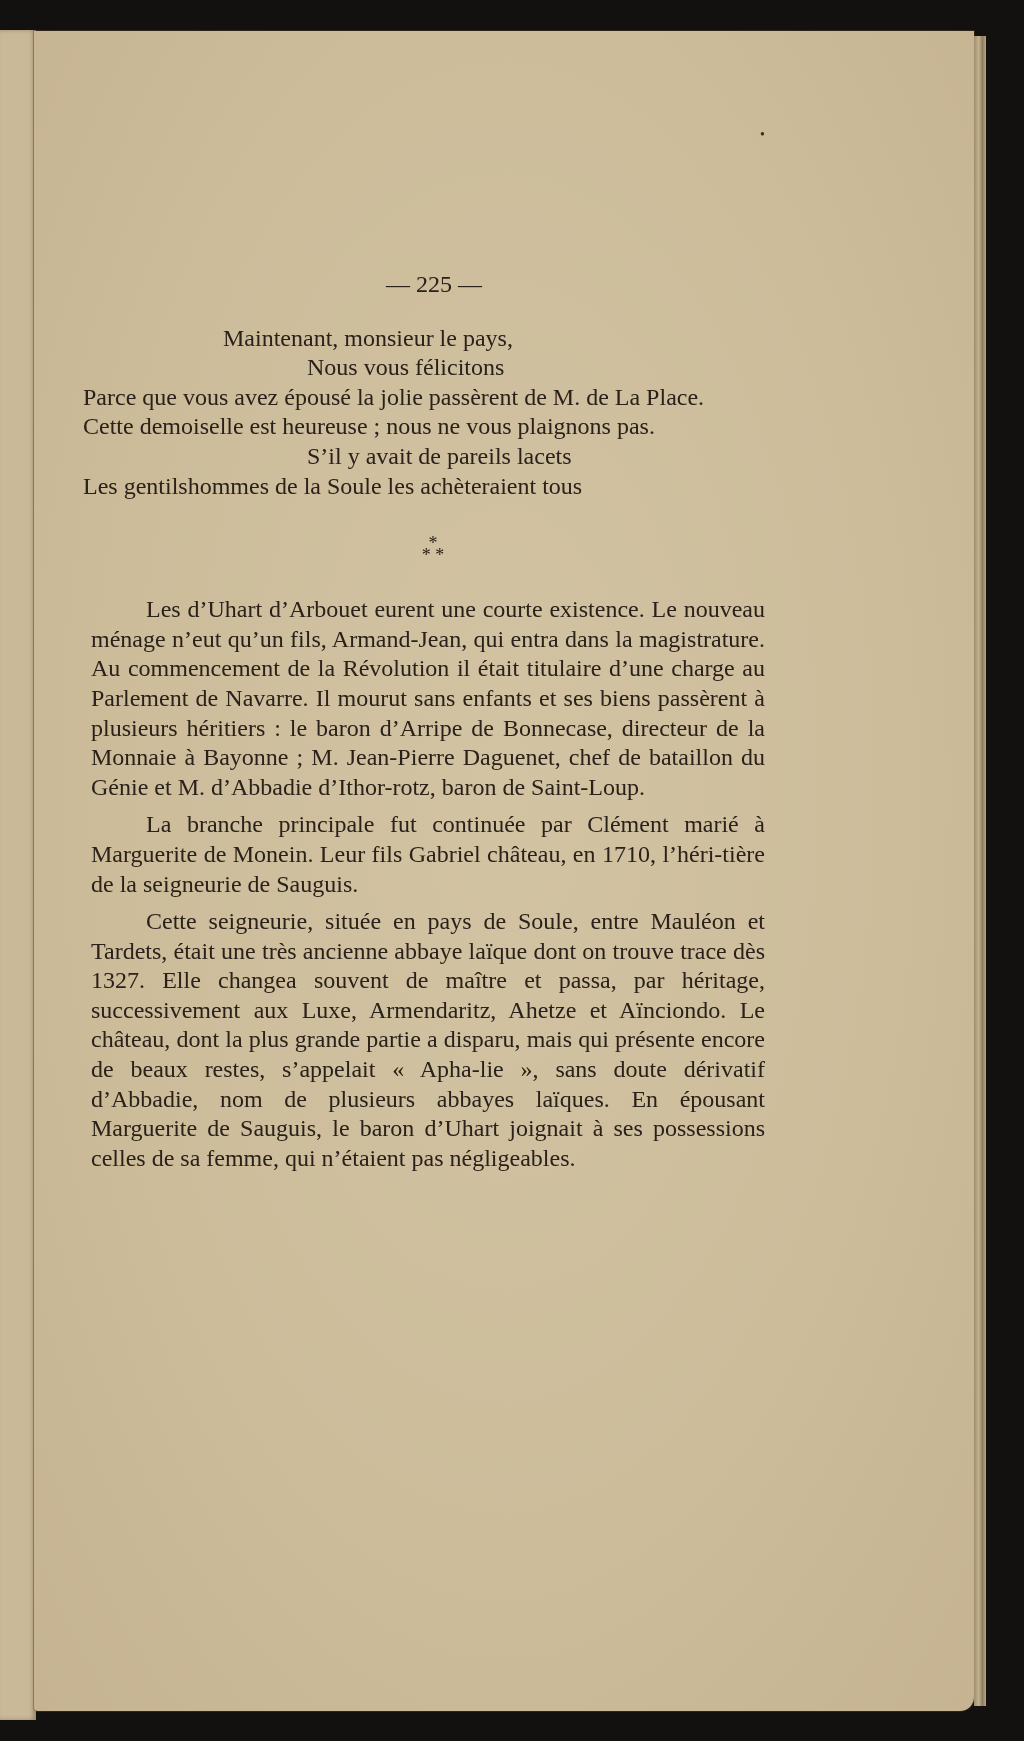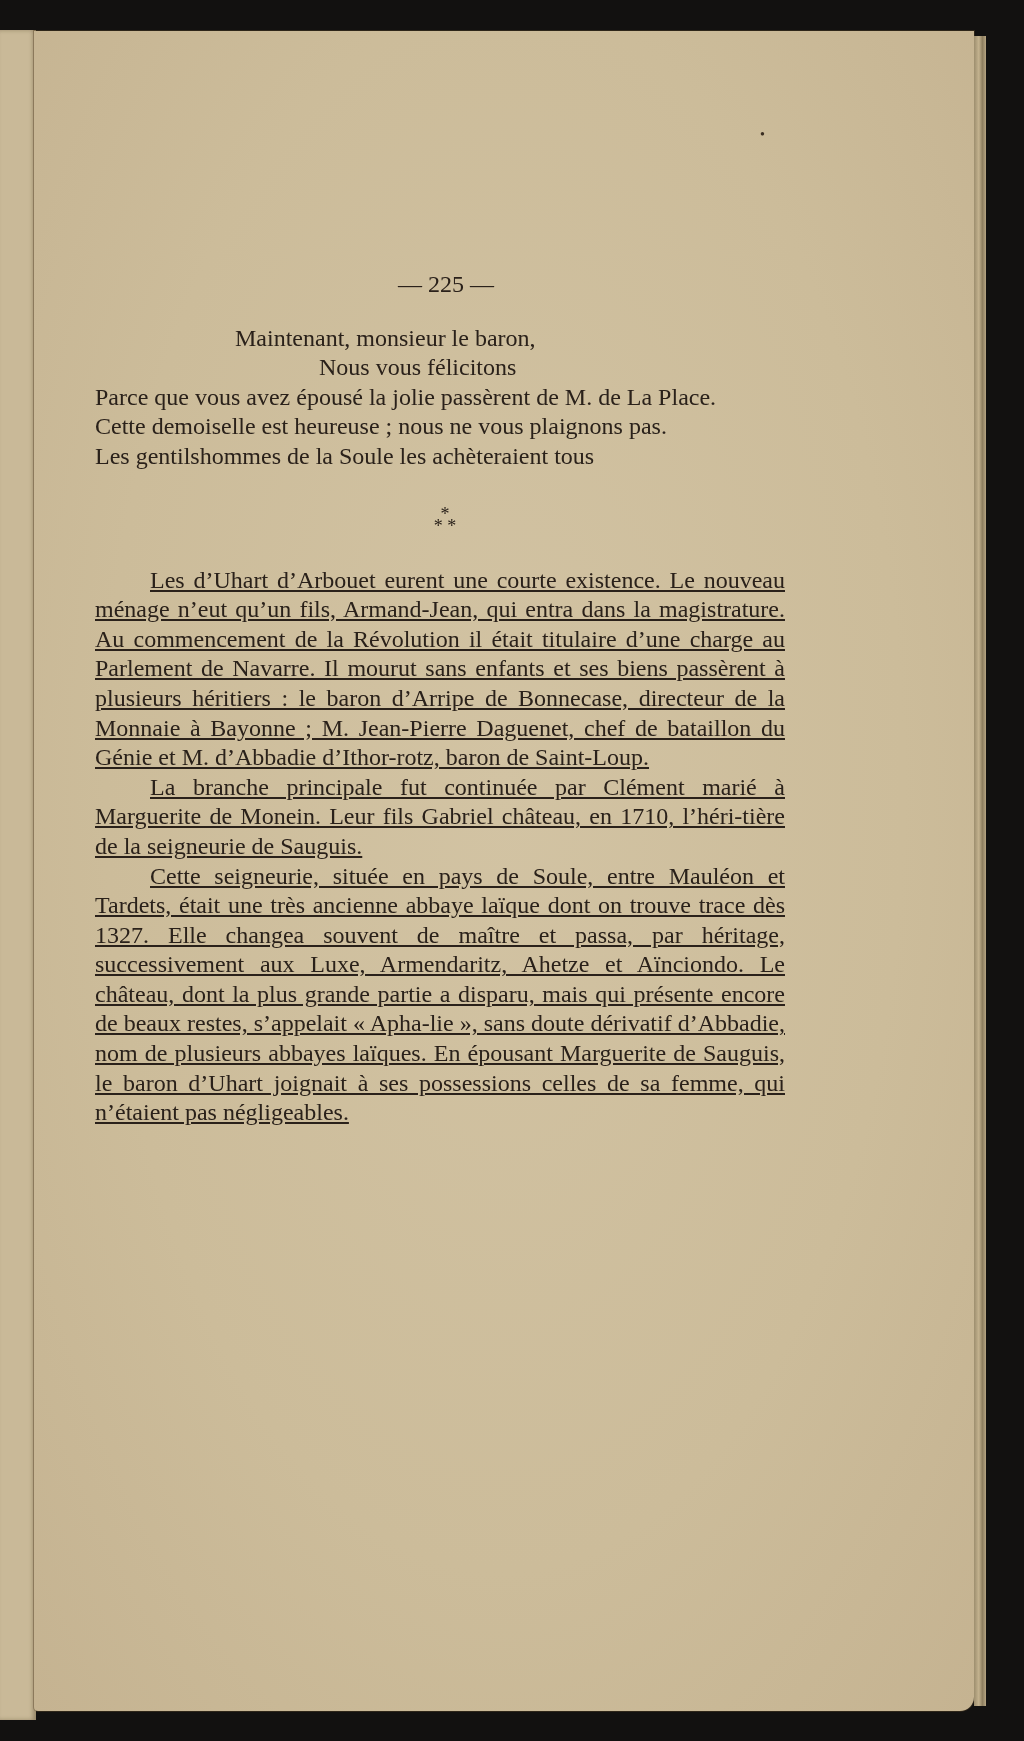--- a/index.html
+++ b/index.html
@@ -16,52 +16,53 @@
     background: #cdbd9c;
     background-image: radial-gradient(ellipse at 50% 45%, #d2c3a3 0%, #ccbc9a 60%, #c5b391 100%);
     border-bottom-right-radius: 14px; border-bottom-left-radius: 4px;
     box-shadow: 0 0 0 1px rgba(90,70,40,0.4);
   }
   .page-edge {
     position: absolute; left: 974px; top: 36px; width: 12px; height: 1670px;
     background: linear-gradient(90deg,#9d8e6e,#c4b38f 40%,#8d7e5f 70%,#b6a582);
   }
   .content {
-    position: absolute; left: 95px; top: 270px; width: 690px;
+    position: absolute; left: 83px; top: 270px; width: 690px;
     color: #2a211a; font-size: 24px; line-height: 29.6px;
   }
   .page-number { text-align: center; font-size: 24px; margin-left: 12px; margin-bottom: 24px; }
   .verse { margin: 0; }
   .verse .line { white-space: nowrap; display: block; }
   .verse .indent-1 { padding-left: 224px; }
   .verse .indent-2 { padding-left: 140px; }
   .separator {
     text-align: center; font-size: 18px; line-height: 12px; margin: 36px 0 34px 0; margin-left: 10px;
   }
-  .para { margin: 0; text-align: justify; text-indent: 55px; text-decoration: underline; }
+  .para { margin: 8px; text-align: justify; text-indent: 55px; }
   .mark {
     position: absolute; left: 760px; top: 127px; font-size: 14px; color: #3a2e22;
   }
 </style>
 </head>
 <body>
 
 <div class="prev-page"></div>
 <div class="page"></div>
 <div class="page-edge"></div>
 <div class="mark">•</div>
 
 <div class="content">
   <div class="page-number">— 225 —</div>
 
   <div class="verse">
-    <span class="line indent-2">Maintenant, monsieur le baron,</span>
+    <span class="line indent-2">Maintenant, monsieur le pays,</span>
     <span class="line indent-1">Nous vous félicitons</span>
     <span class="line">Parce que vous avez épousé la jolie passèrent de M. de La Place.</span>
     <span class="line">Cette demoiselle est heureuse ; nous ne vous plaignons pas.</span>
+    <span class="line indent-1">S’il y avait de pareils lacets</span>
     <span class="line">Les gentilshommes de la Soule les achèteraient tous</span>
   </div>
 
   <div class="separator">
     <div>*</div>
     <div>* *</div>
   </div>
 
   <p class="para">Les d’Uhart d’Arbouet eurent une courte existence. Le nouveau ménage n’eut qu’un fils, Armand-Jean, qui entra dans la magistrature. Au commencement de la Révolution il était titulaire d’une charge au Parlement de Navarre. Il mourut sans enfants et ses biens passèrent à plusieurs héritiers : le baron d’Arripe de Bonnecase, directeur de la Monnaie à Bayonne ; M. Jean-Pierre Daguenet, chef de bataillon du Génie et M. d’Abbadie d’Ithor-rotz, baron de Saint-Loup.</p>
   <p class="para">La branche principale fut continuée par Clément marié à Marguerite de Monein. Leur fils Gabriel château, en 1710, l’héri-tière de la seigneurie de Sauguis.</p>

